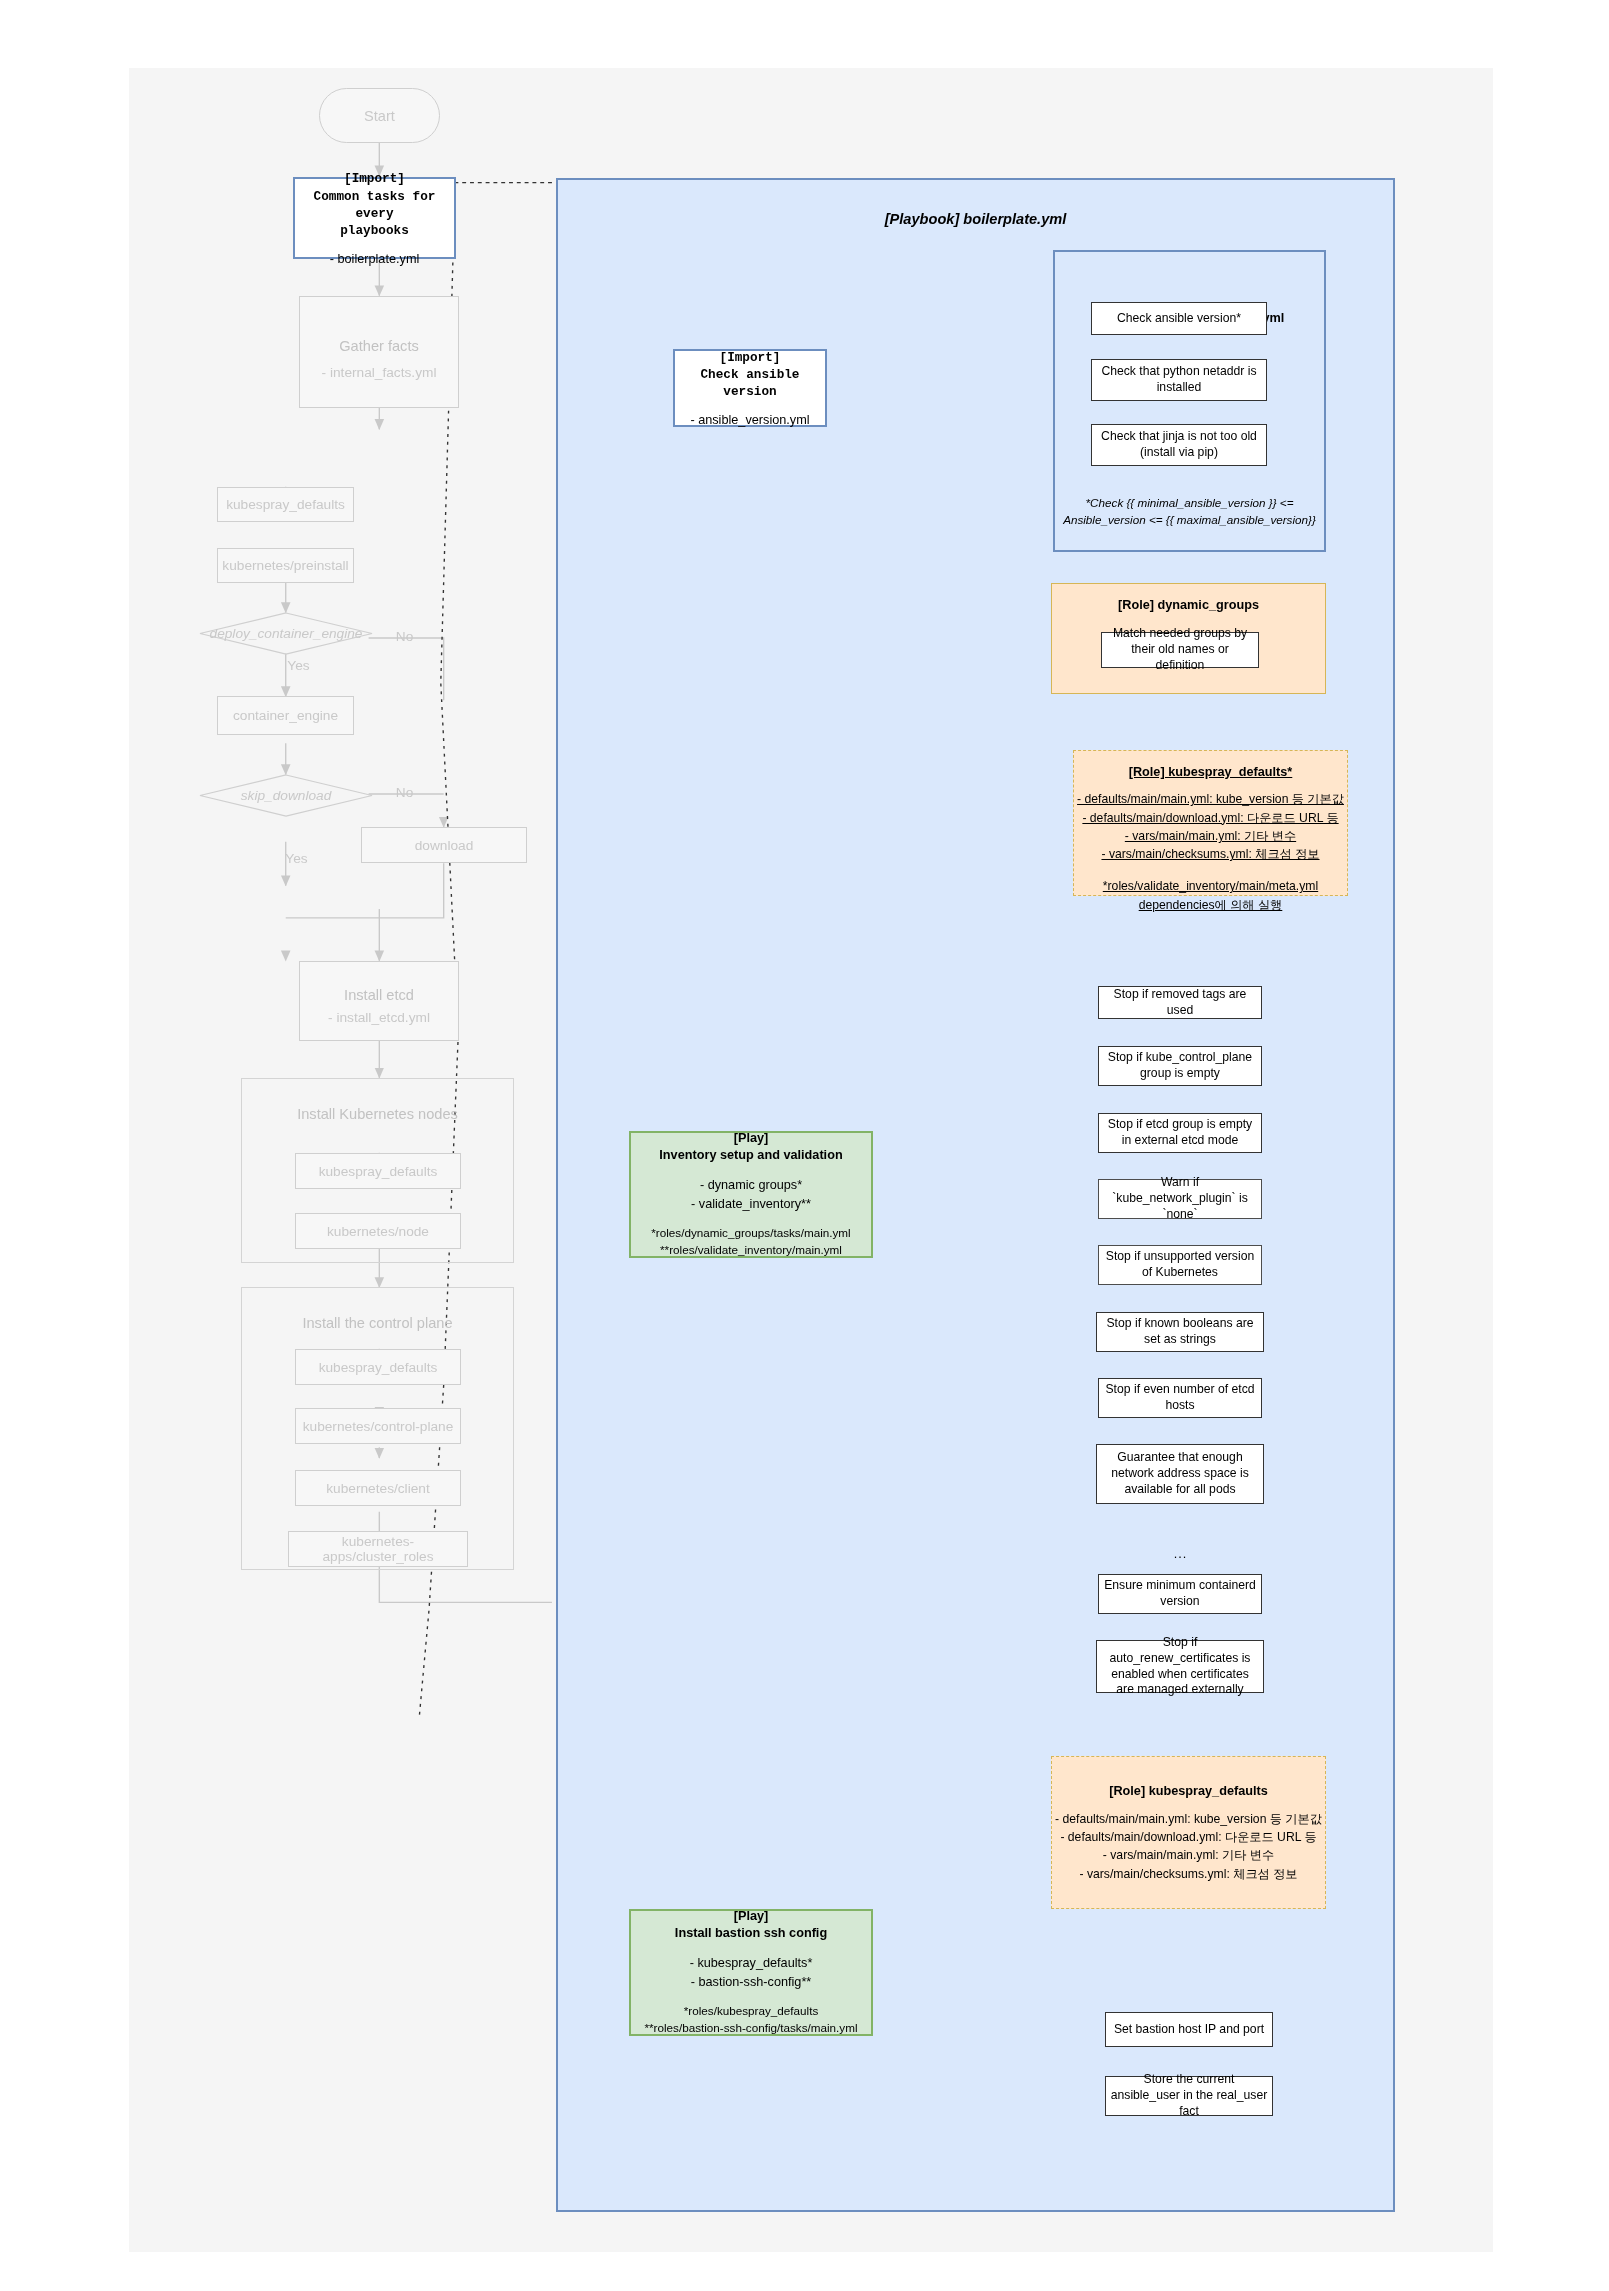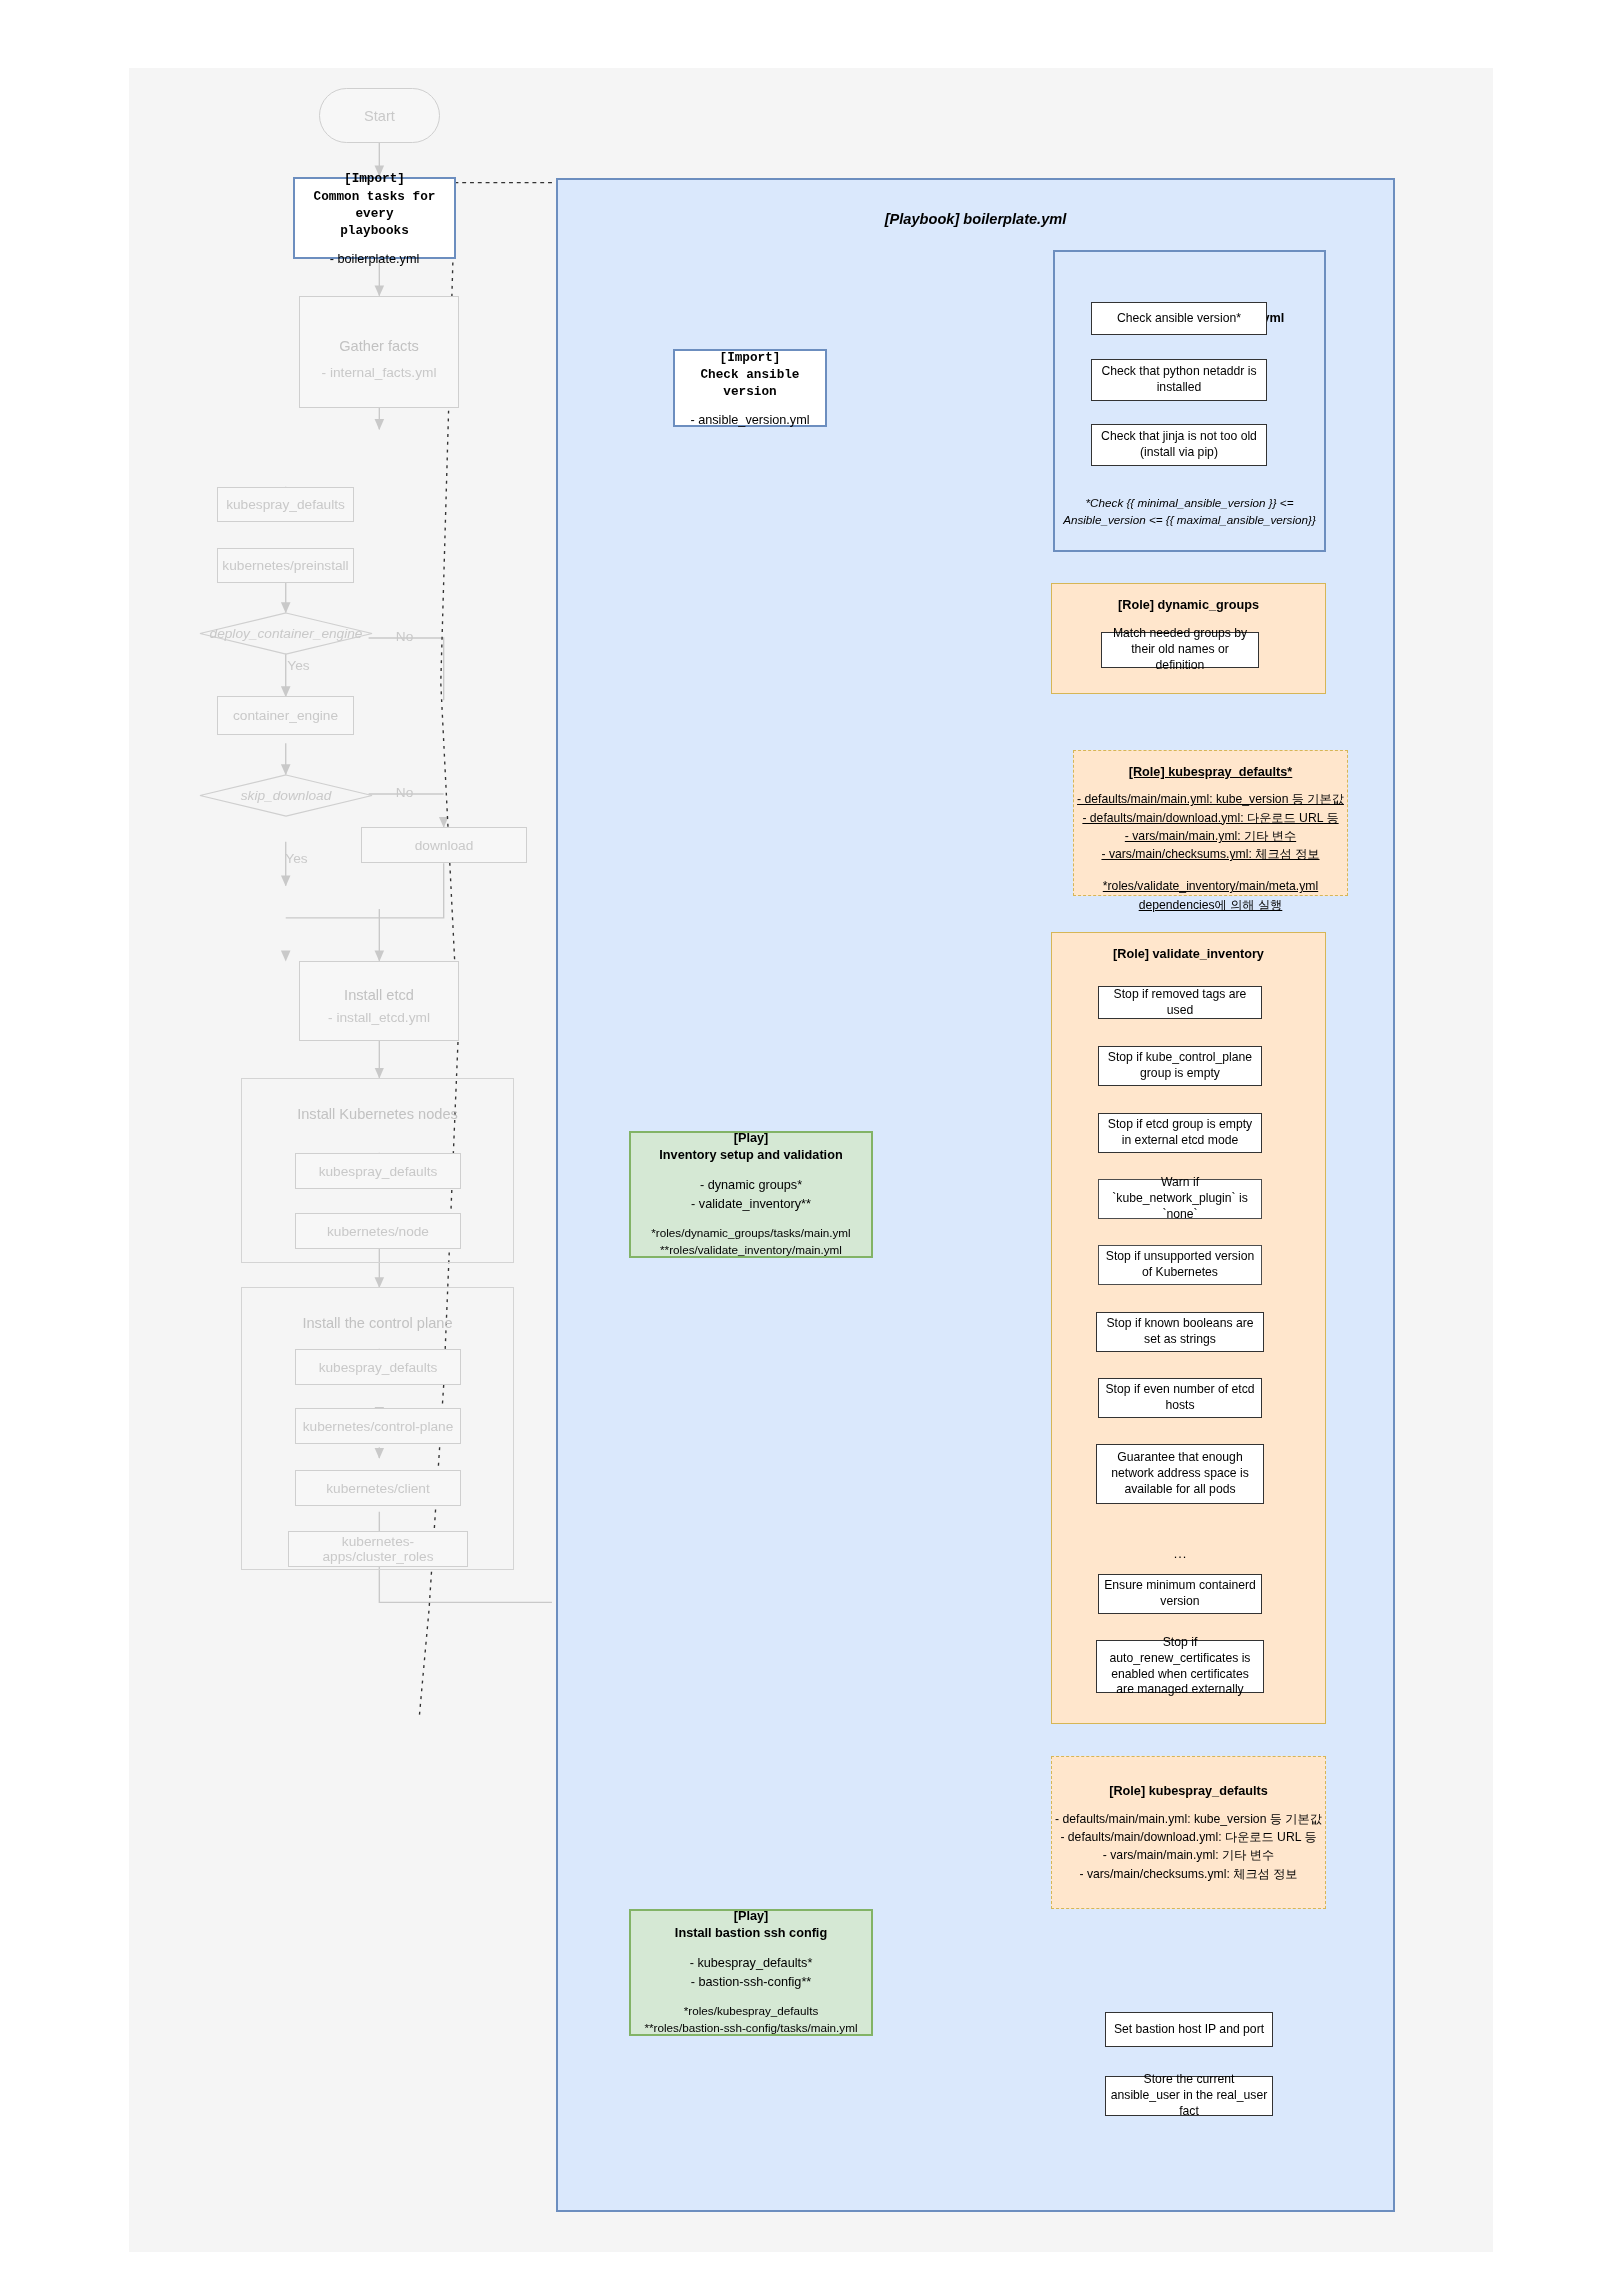--- a/index.html
+++ b/index.html
@@ -277,23 +277,20 @@
       <div>- defaults/main/download.yml: 다운로드 URL 등</div>
       <div>- vars/main/main.yml: 기타 변수</div>
       <div>- vars/main/checksums.yml: 체크섬 정보</div>
     </div>
     <div class="role-body2">
       <div>*roles/validate_inventory/main/meta.yml</div>
       <div>dependencies에 의해 실행</div>
     </div>
   </div>
 
-  <div class="node role" style="left:1051px;top:932px;width:275px;height:792px;">
-    <span class="role-title">[Role] validate_inventory</span>
-  </div>
   <div class="node task" style="left:1098px;top:986px;width:164px;height:33px;">
     <span>Stop if removed tags are used</span>
   </div>
   <div class="node task" style="left:1098px;top:1046px;width:164px;height:40px;">
     <span>Stop if kube_control_plane group is empty</span>
   </div>
   <div class="node task" style="left:1098px;top:1113px;width:164px;height:40px;">
     <span>Stop if etcd group is empty in external etcd mode</span>
   </div>
   <div class="node task thick" style="left:1098px;top:1179px;width:164px;height:40px;">

